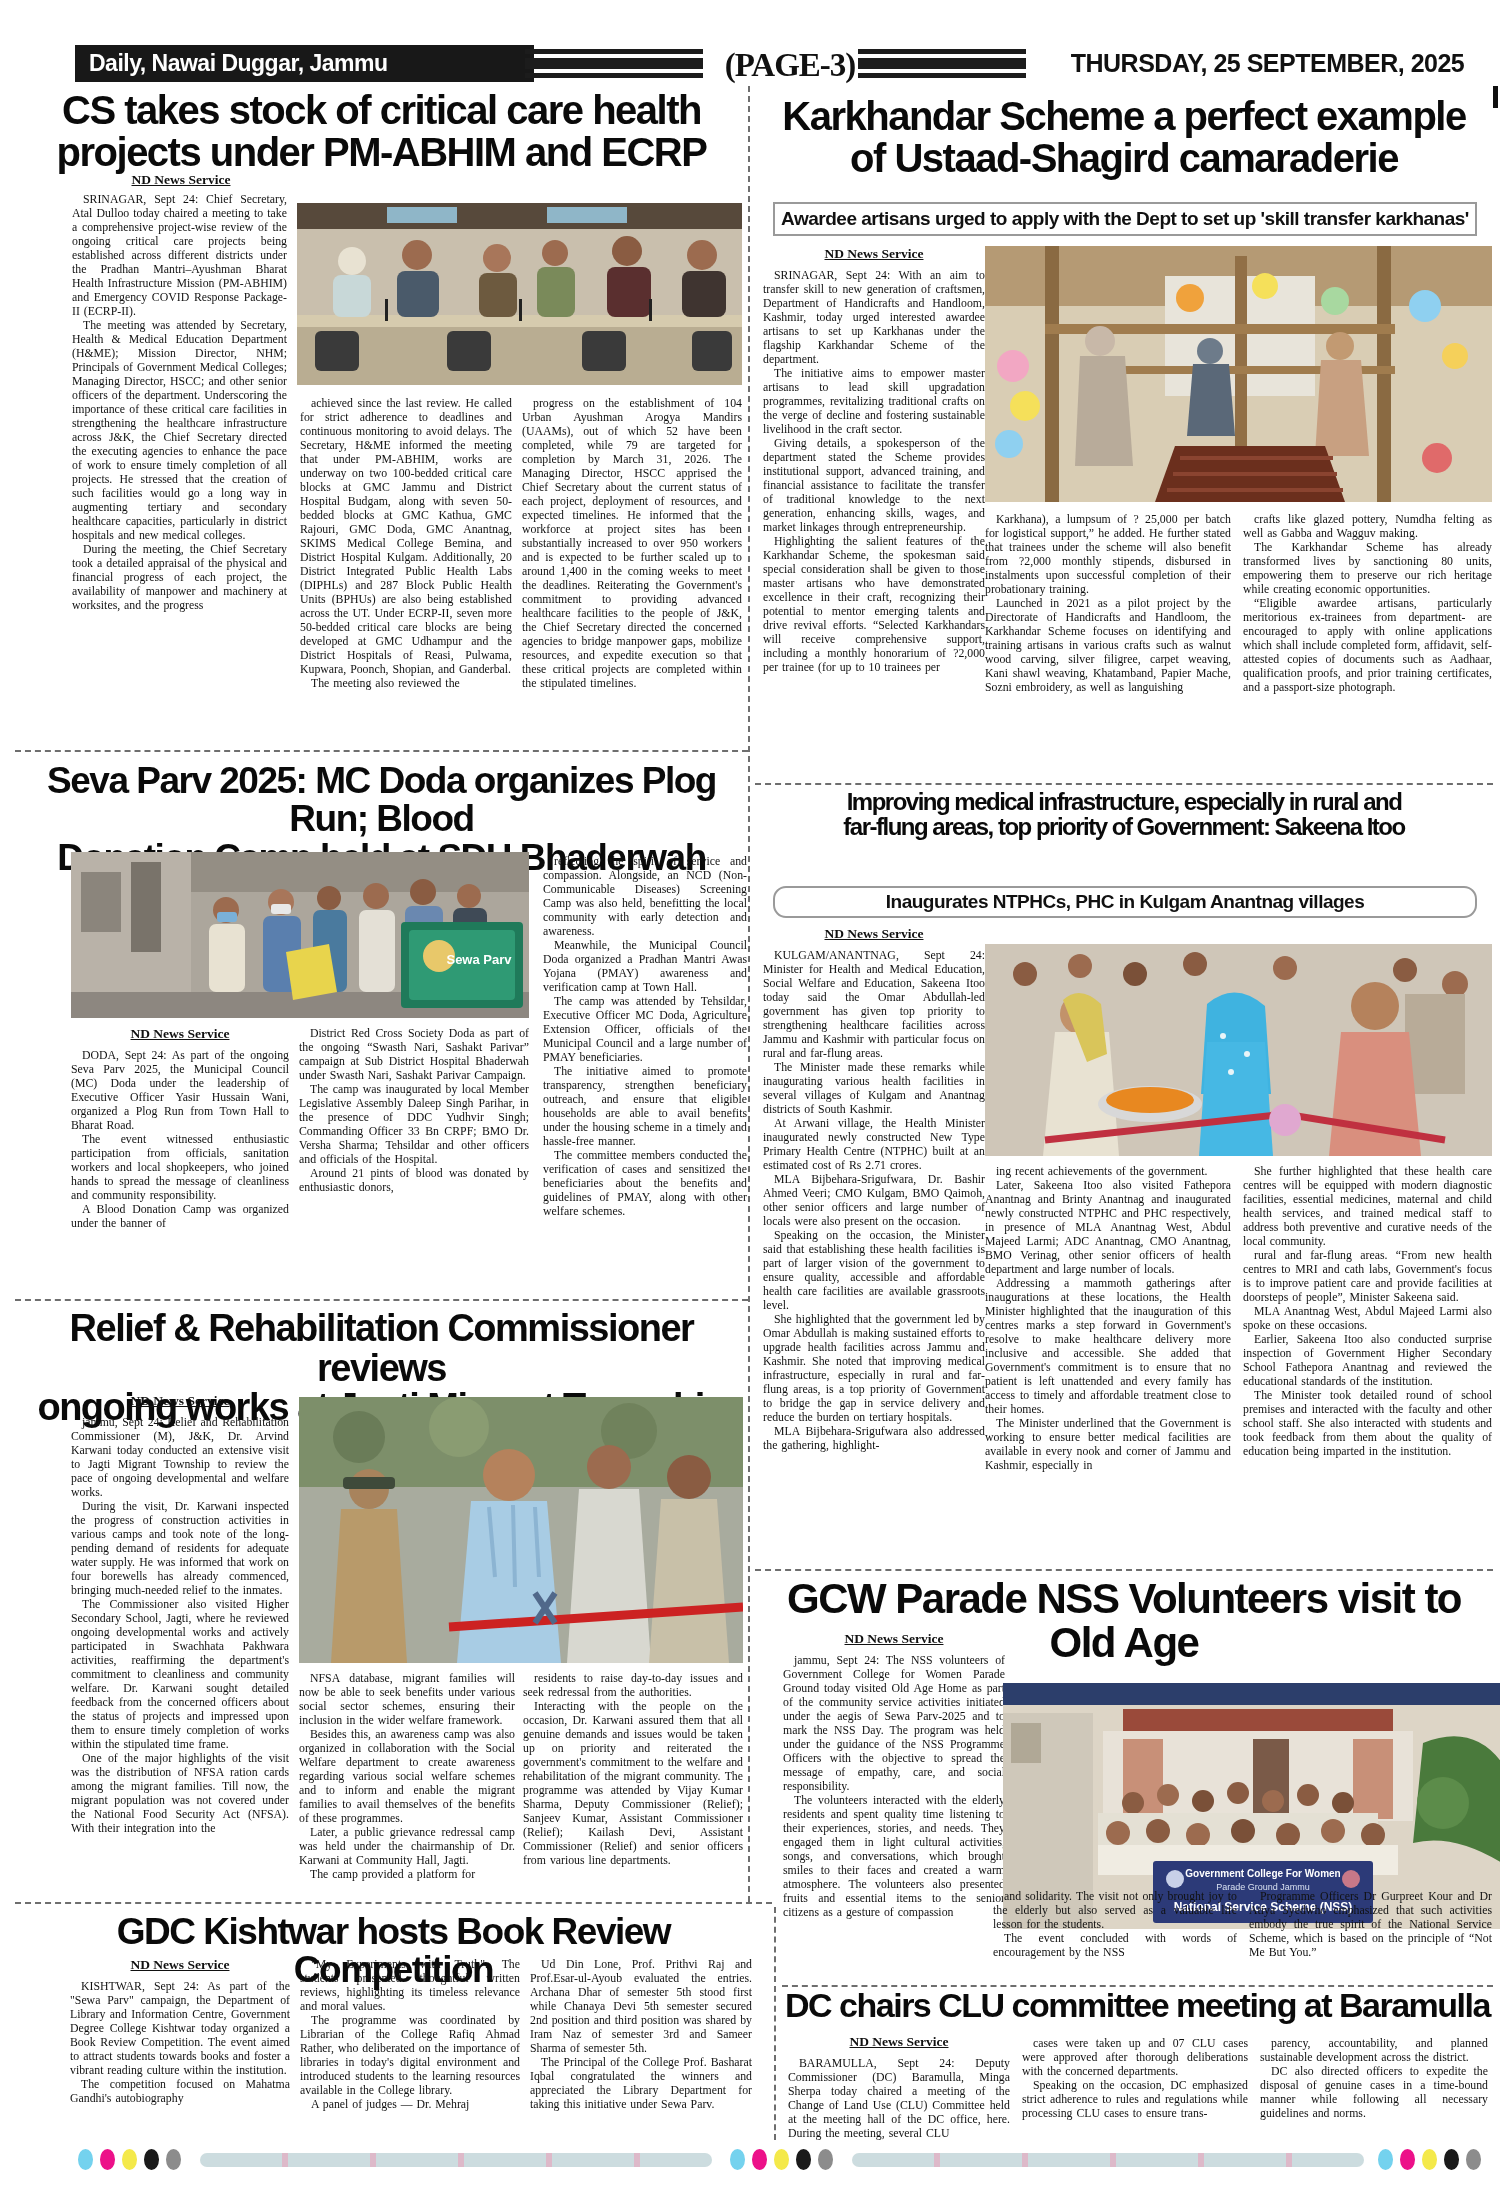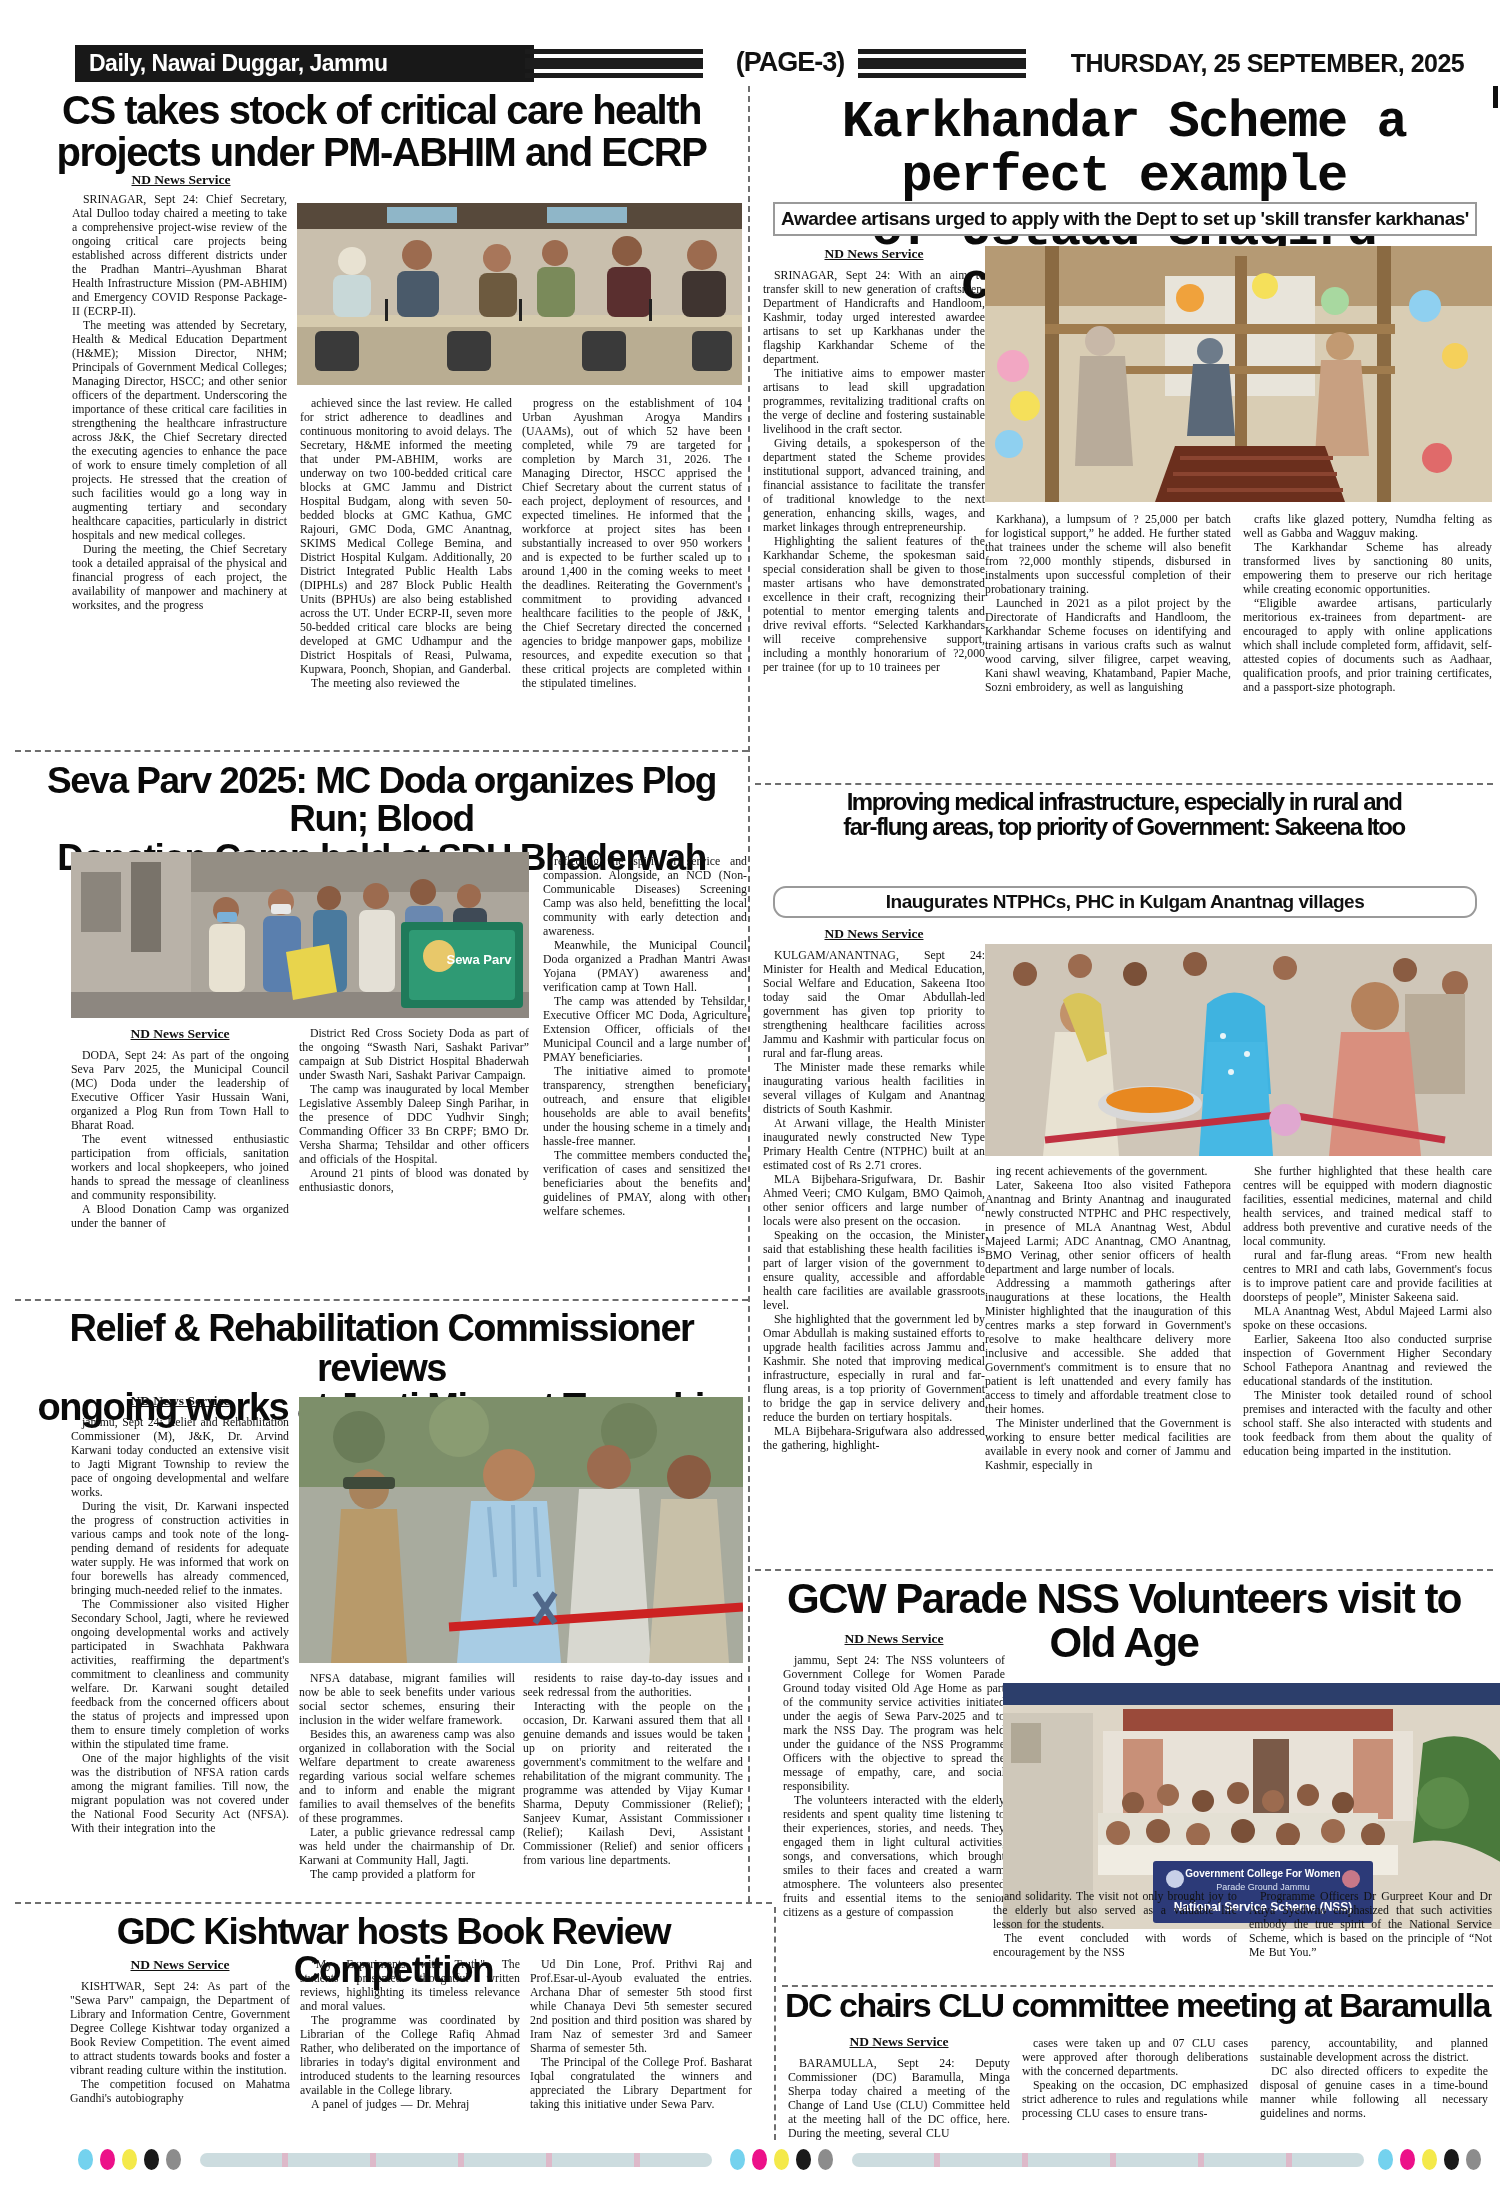--- a/index.html
+++ b/index.html
@@ -3,21 +3,21 @@
 <meta charset="utf-8">
 <style>
   html,body{margin:0;padding:0;background:#ffffff;}
   .page{position:relative;width:1500px;height:2196px;background:#ffffff;color:#111;
         font-family:"Liberation Serif",serif;overflow:hidden;}
   .abs{position:absolute;}
   
   .masthead{background:#181818;color:#fff;font-family:"Liberation Sans",sans-serif;
             font-weight:700;font-size:23px;line-height:37px;padding-left:14px;letter-spacing:-0.5px;}
   .stripes div{background:#1c1c1c;margin-bottom:4px;}
-  .pagelabel{font-family:Liberation Sans, sans-serif;font-weight:700;font-size:27px;letter-spacing:-1px;}
+  .pagelabel{font-family:Liberation Serif, serif;font-weight:700;font-size:33px;letter-spacing:-1px;}
   .dateline{font-family:"Liberation Sans",sans-serif;font-weight:700;font-size:25px;letter-spacing:-0.5px;}
   
   .headline{font-family:"Liberation Sans",sans-serif;font-weight:700;text-align:center;
             letter-spacing:-1.5px;line-height:1.04;color:#0a0a0a;width:100%;}
   .subbox{border:2px solid #9a9a9a;font-family:"Liberation Sans",sans-serif;font-weight:700;
           font-size:19px;text-align:center;letter-spacing:-0.5px;background:#fff;
           display:flex;align-items:center;justify-content:center;}
   .byline{font-weight:700;text-decoration:underline;text-align:center;font-size:13.5px;}
   .col{font-size:11.8px;line-height:14px;text-align:justify;overflow:hidden;word-spacing:1px;}
   .col p{margin:0;text-indent:11px;}
@@ -99,21 +99,21 @@
     <div class="abs col" style="left:285px;top:310px;width:212px;height:336px;">
         <p>achieved since the last review. He called for strict adherence to deadlines and continuous monitoring to avoid delays. The Secretary, H&amp;ME informed the meeting that under PM-ABHIM, works are underway on two 100-bedded critical care blocks at GMC Jammu and District Hospital Budgam, along with seven 50-bedded blocks at GMC Kathua, GMC Rajouri, GMC Doda, GMC Anantnag, SKIMS Medical College Bemina, and District Hospital Kulgam. Additionally, 20 District Integrated Public Health Labs (DIPHLs) and 287 Block Public Health Units (BPHUs) are also being established across the UT. Under ECRP-II, seven more 50-bedded critical care blocks are being developed at GMC Udhampur and the District Hospitals of Reasi, Pulwama, Kupwara, Poonch, Shopian, and Ganderbal.</p>
         <p>The meeting also reviewed the</p>
       </div>
     <div class="abs col" style="left:507px;top:310px;width:220px;height:336px;">
         <p>progress on the establishment of 104 Urban Ayushman Arogya Mandirs (UAAMs), out of which 52 have been completed, while 79 are targeted for completion by March 31, 2026. The Managing Director, HSCC apprised the Chief Secretary about the current status of each project, deployment of resources, and expected timelines. He informed that the workforce at project sites has been substantially increased to over 950 workers and is expected to be further scaled up to around 1,400 in the coming weeks to meet the deadlines. Reiterating the Government's commitment to providing advanced healthcare facilities to the people of J&amp;K, the Chief Secretary directed the concerned agencies to bridge manpower gaps, mobilize resources, and expedite execution so that these critical projects are completed within the stipulated timelines.</p>
       </div>
   </div>
 
   <div class="abs" style="left:755px;top:86px;width:738px;height:696px;">
-    <div class="abs headline" style="top:10px;font-size:52px;font-family:Liberation Mono, monospace;">
+    <div class="abs headline" style="top:10px;font-size:40px;">
       <div>Karkhandar Scheme a perfect example</div>
       <div>of Ustaad-Shagird camaraderie</div>
     </div>
     <div class="abs subbox" style="left:18px;top:116px;width:700px;height:30px;">
       <span>Awardee artisans urged to apply with the Dept to set up 'skill transfer karkhanas'</span>
     </div>
     <div class="abs byline" style="left:8px;top:160px;width:222px;">ND News Service</div>
     <div class="abs col" style="left:8px;top:182px;width:222px;height:504px;">
         <p>SRINAGAR, Sept 24: With an aim to transfer skill to new generation of craftsmen, Department of Handicrafts and Handloom, Kashmir, today urged interested awardee artisans to set up Karkhanas under the flagship Karkhandar Scheme of the department.</p>
         <p>The initiative aims to empower master artisans to lead skill upgradation programmes, revitalizing traditional crafts on the verge of decline and fostering sustainable livelihood in the craft sector.</p>

